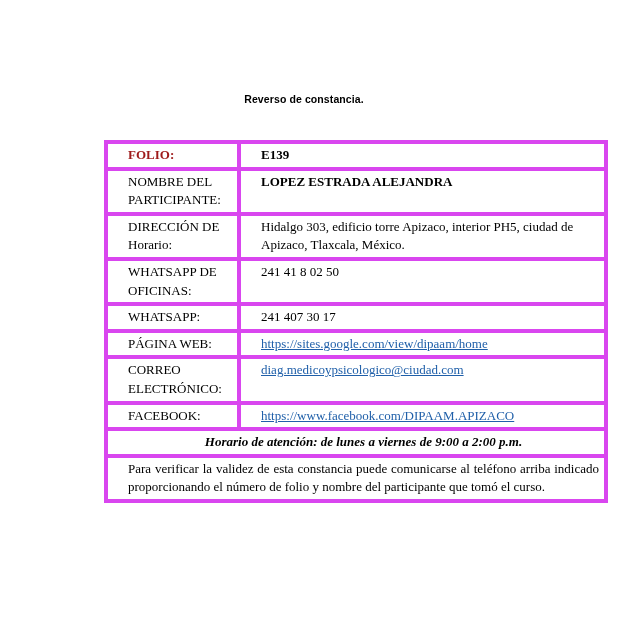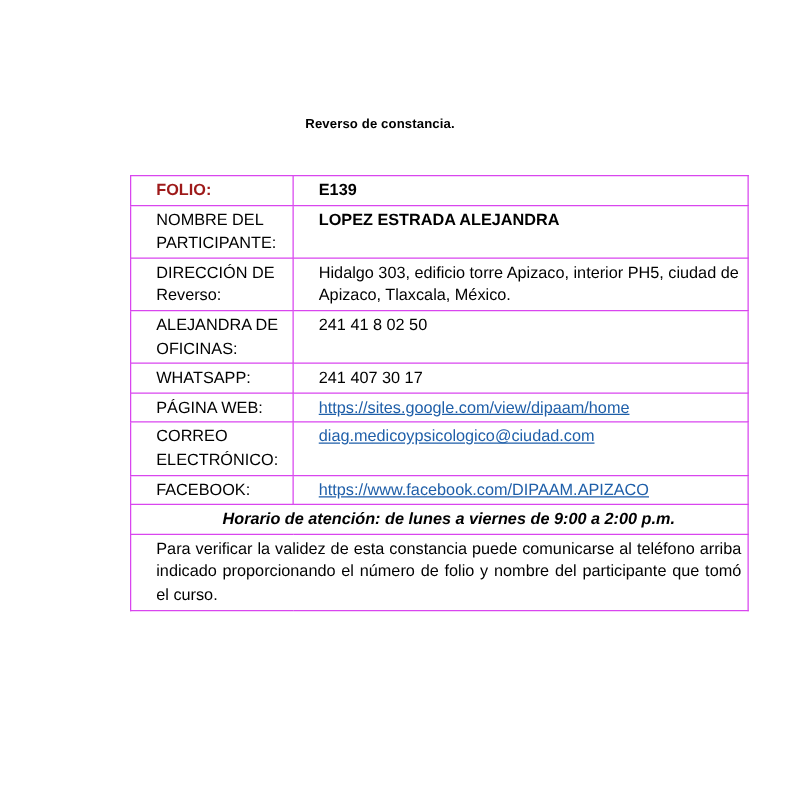--- a/index.html
+++ b/index.html
@@ -34,27 +34,28 @@
   .info-table {
     position: absolute;
     left: 104px;
     top: 140px;
     width: 442px;
     border-collapse: collapse;
     table-layout: fixed;
     background: #ffffff;
   }
   .info-table td {
-    border: 1px solid #d946ef;
+    border: 4px solid #d946ef;
     padding: 2px 5px 2px 20px;
     font-size: 13px;
     line-height: 18.6px;
     vertical-align: top;
     color: #000000;
     word-wrap: break-word;
+    font-family: Liberation Serif, serif;
   }
   td.label-cell {
     width: 104px;
   }
   td.value-cell {
     width: 338px;
   }
   .row-tall td {
     height: 34px;
     margin-left: 40px;
@@ -108,26 +109,26 @@
       </tr>
 
       <tr class="row-tall">
         <td class="label-cell">NOMBRE DEL PARTICIPANTE:</td>
         <td class="value-cell">
           <span class="bold-val">LOPEZ ESTRADA ALEJANDRA</span>
         </td>
       </tr>
 
       <tr class="row-tall">
-        <td class="label-cell">DIRECCIÓN DE Reverso:</td>
+        <td class="label-cell">DIRECCIÓN DE Horario:</td>
         <td class="value-cell">Hidalgo 303, edificio torre Apizaco, interior PH5, ciudad de Apizaco, Tlaxcala, México.</td>
       </tr>
 
       <tr class="row-tall">
-        <td class="label-cell">ALEJANDRA DE OFICINAS:</td>
+        <td class="label-cell">WHATSAPP DE OFICINAS:</td>
         <td class="value-cell">241 41 8 02 50</td>
       </tr>
 
       <tr>
         <td class="label-cell">WHATSAPP:</td>
         <td class="value-cell">241 407 30 17</td>
       </tr>
 
       <tr>
         <td class="label-cell">PÁGINA WEB:</td>

